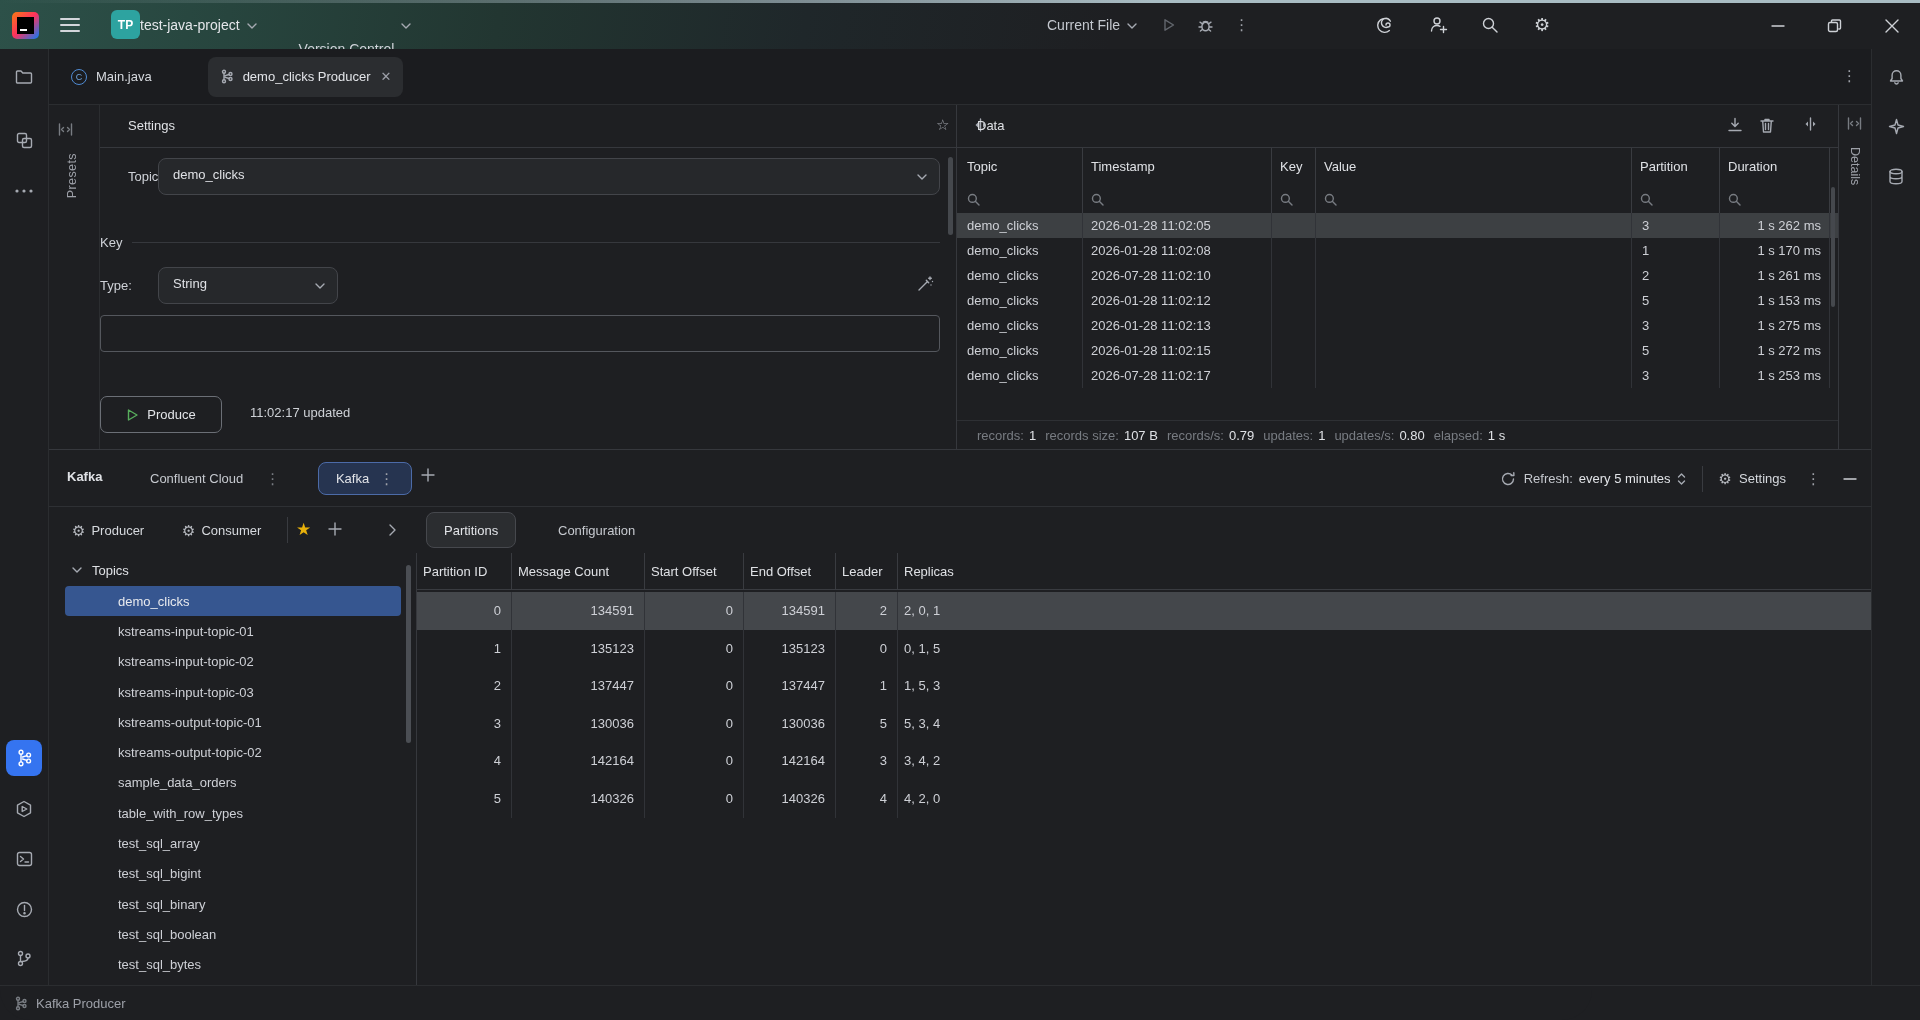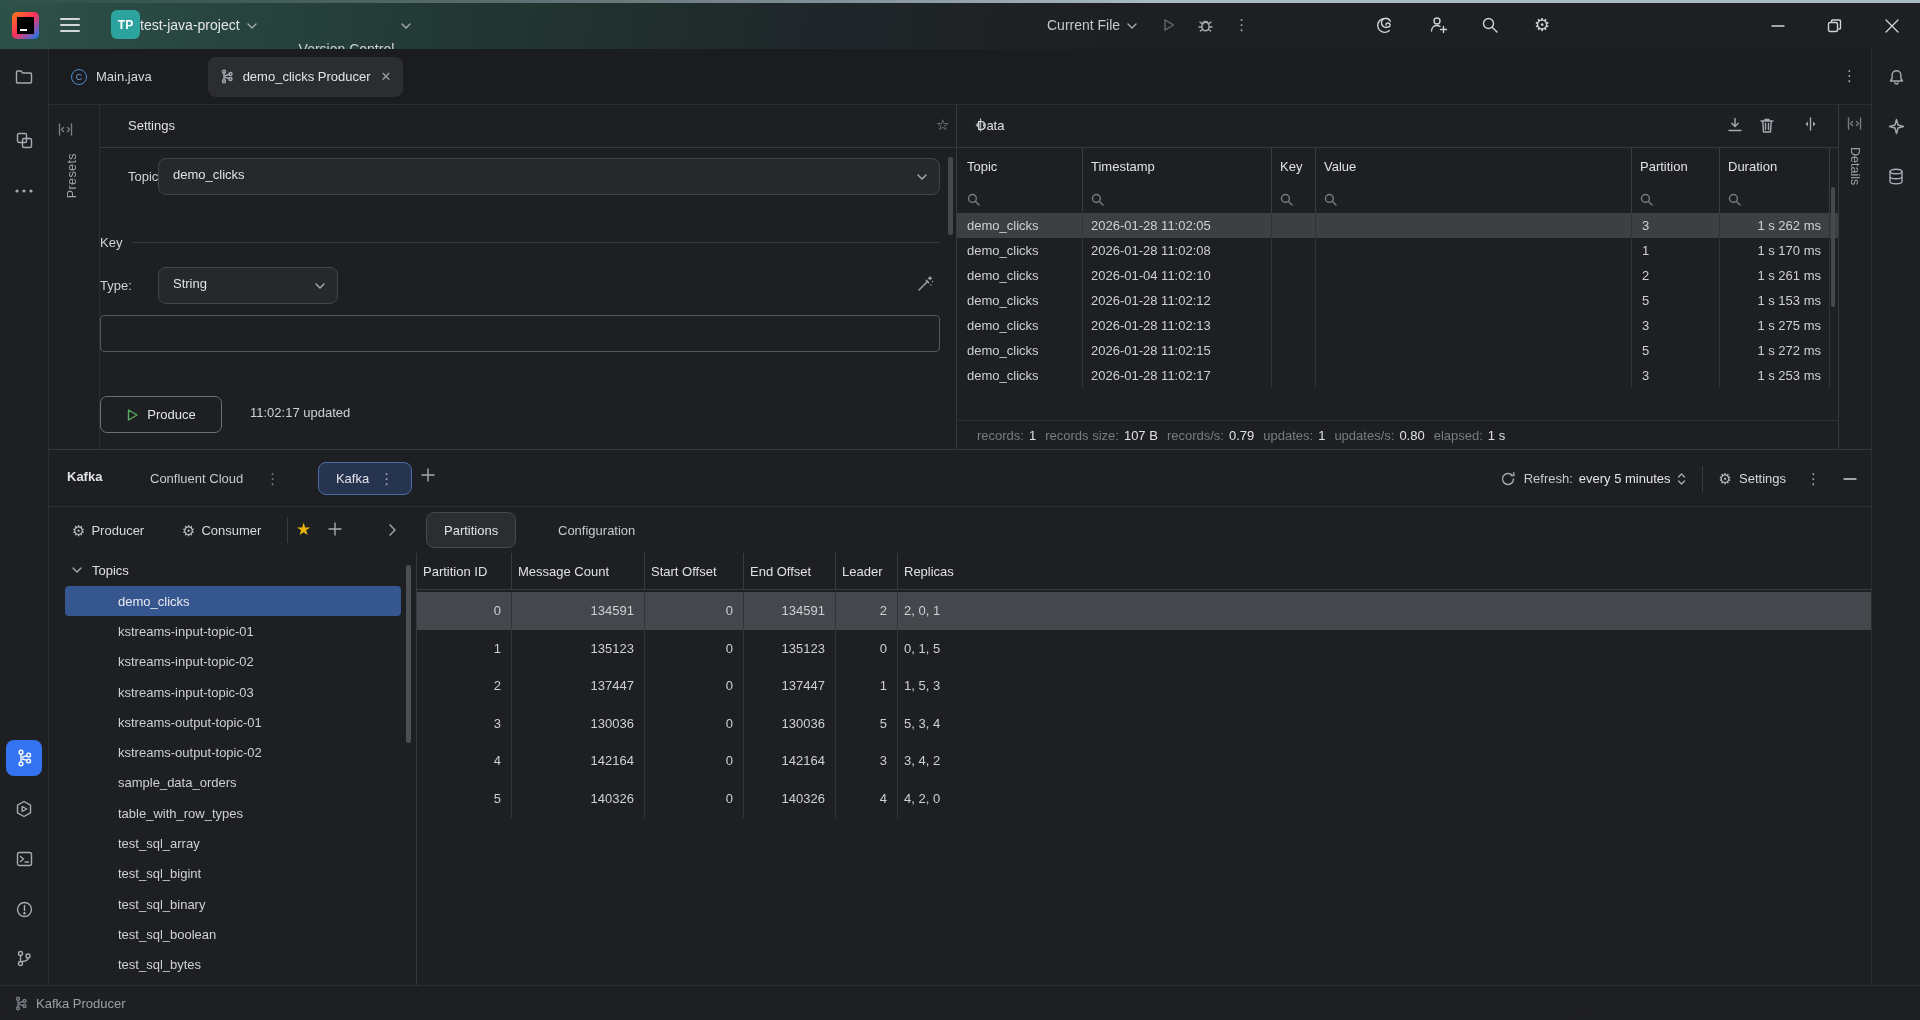--- a/index.html
+++ b/index.html
@@ -497,21 +497,21 @@
               <div class="c-topic">demo_clicks</div>
               <div class="c-timestamp">2026-01-28 11:02:08</div>
               <div class="c-key"></div>
               <div class="c-value"></div>
               <div class="c-partition">1</div>
               <div class="c-duration">1 s 170 ms</div>
               <div class="c-fill"></div>
             </div>
             <div class="dt-row dt-grid">
               <div class="c-topic">demo_clicks</div>
-              <div class="c-timestamp">2026-01-04 11:02:10</div>
+              <div class="c-timestamp">2026-07-28 11:02:10</div>
               <div class="c-key"></div>
               <div class="c-value"></div>
               <div class="c-partition">2</div>
               <div class="c-duration">1 s 261 ms</div>
               <div class="c-fill"></div>
             </div>
             <div class="dt-row dt-grid">
               <div class="c-topic">demo_clicks</div>
               <div class="c-timestamp">2026-01-28 11:02:12</div>
               <div class="c-key"></div>
@@ -533,21 +533,21 @@
               <div class="c-topic">demo_clicks</div>
               <div class="c-timestamp">2026-01-28 11:02:15</div>
               <div class="c-key"></div>
               <div class="c-value"></div>
               <div class="c-partition">5</div>
               <div class="c-duration">1 s 272 ms</div>
               <div class="c-fill"></div>
             </div>
             <div class="dt-row dt-grid">
               <div class="c-topic">demo_clicks</div>
-              <div class="c-timestamp">2026-01-28 11:02:17</div>
+              <div class="c-timestamp">2026-07-28 11:02:17</div>
               <div class="c-key"></div>
               <div class="c-value"></div>
               <div class="c-partition">3</div>
               <div class="c-duration">1 s 253 ms</div>
               <div class="c-fill"></div>
             </div>
           </div>
         <div class="dp-scroll"></div>
 
         <div class="dp-summary" id="summary">

